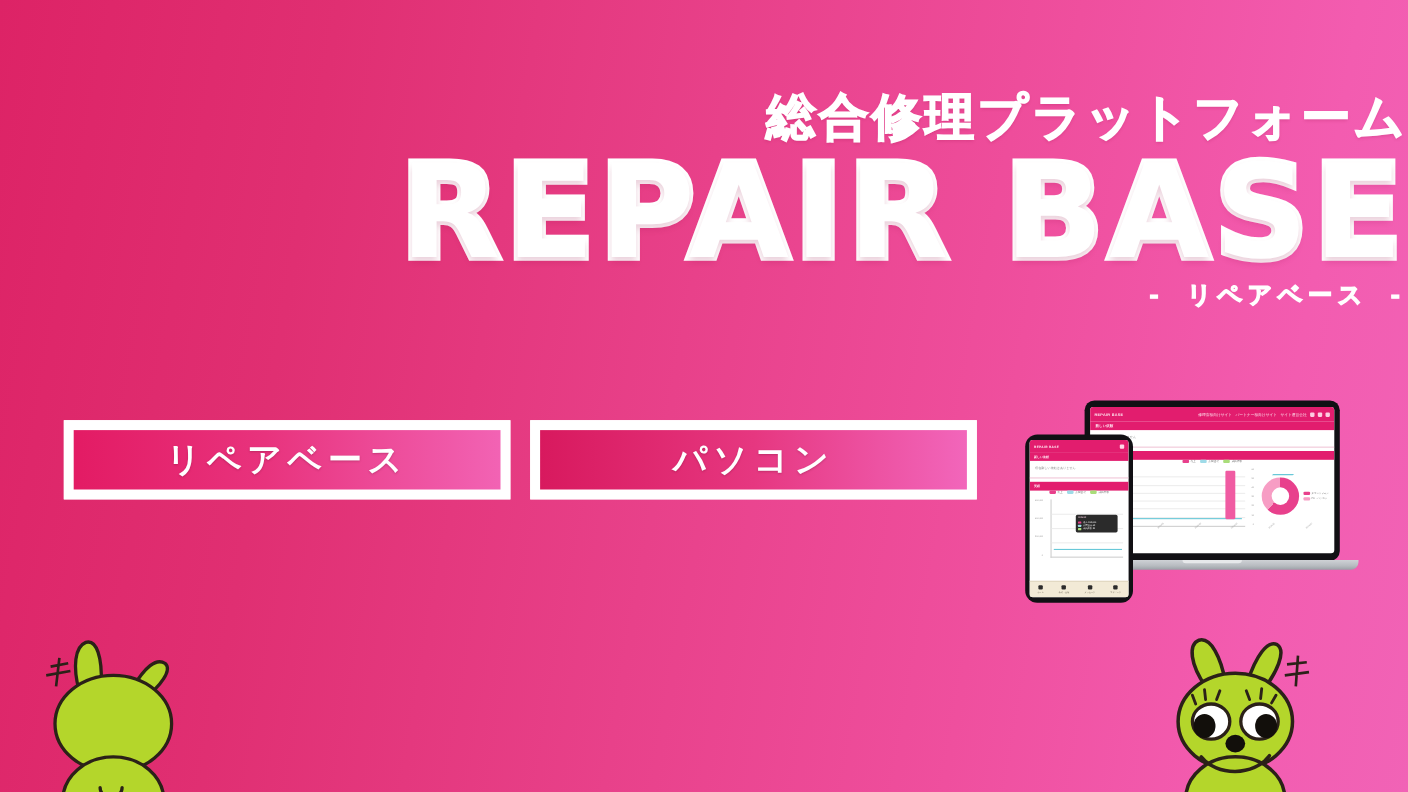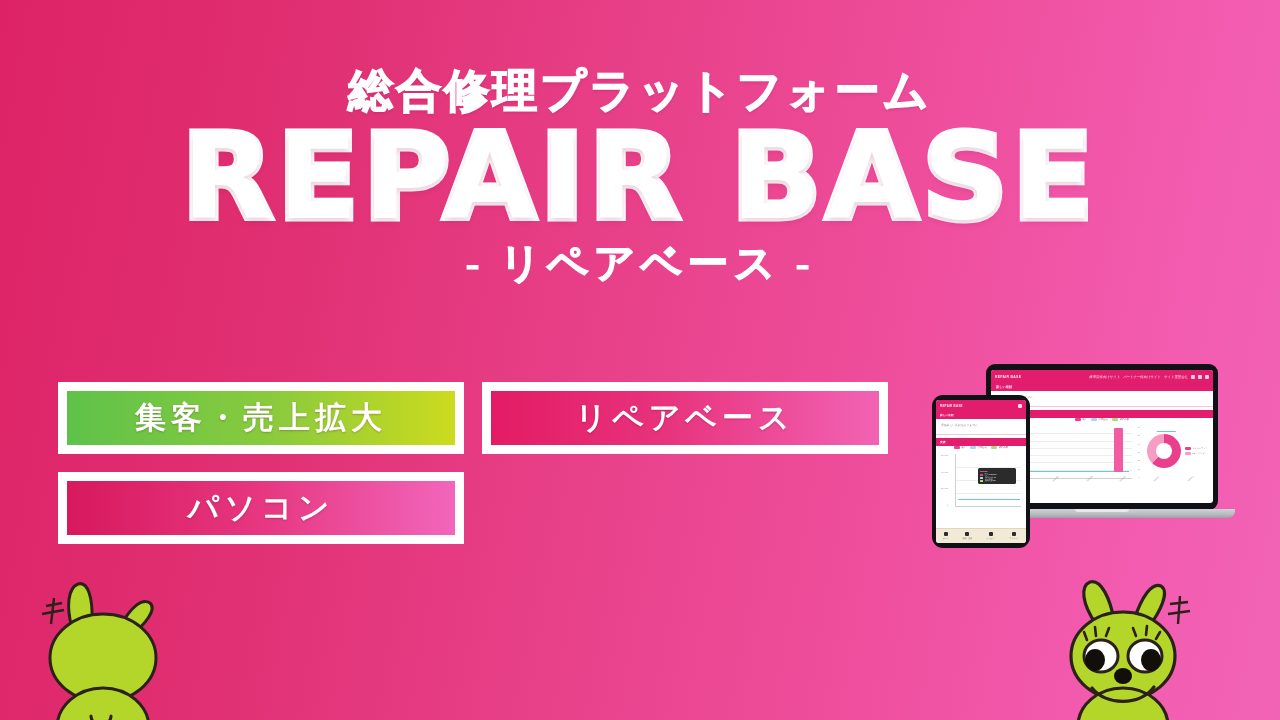--- a/index.html
+++ b/index.html
@@ -17,23 +17,23 @@
     width: 1280px;
     height: 720px;
     background: linear-gradient(100deg, #dd2366 0%, #e02f72 22%, #e8418a 48%, #ef4f9e 70%, #f35cb0 88%, #f163b6 100%);
     overflow: hidden;
   }
 
   
   .hero {
     position: absolute;
     left: 0;
-    top: 68px;
+    top: 84px;
     width: 1280px;
-    text-align: center;
+    text-align: right;
     z-index: 6;
   }
   .tagline {
     font-size: 45px;
     line-height: 1;
     font-weight: 900;
     color: #ffffff;
     letter-spacing: 3px;
     -webkit-text-stroke: 1.5px #ffffff;
     text-shadow: 0 2px 3px rgba(150, 10, 65, .22);
@@ -46,27 +46,27 @@
     font-weight: 900;
     color: #ffffff;
     letter-spacing: 5px;
     -webkit-text-stroke: 7px #ffffff;
     paint-order: stroke fill;
     text-shadow: 0 4px 6px rgba(150, 10, 65, .18);
     font-family: "DejaVu Sans", "Liberation Sans", sans-serif;
   }
   .subtitle {
     margin-top: 10px;
-    font-size: 41px;
+    font-size: 22px;
     line-height: 1;
     font-weight: 900;
     color: #ffffff;
     letter-spacing: 5px;
     -webkit-text-stroke: 1.2px #ffffff;
-    font-family: Liberation Serif, serif;
+    font-family: Liberation Mono, monospace;
   }
 
   
   .pills {
     position: absolute;
     left: 58px;
     top: 382px;
     width: 830px;
     display: grid;
     grid-template-columns: 406px 406px;
@@ -296,25 +296,20 @@
 
 <div id="stage">
 
   <div class="hero">
     <div class="tagline">総合修理プラットフォーム</div>
     <div class="brand">REPAIR BASE</div>
     <div class="subtitle">- リペアベース -</div>
   </div>
 
   <div class="pills">
-    <div class="pill">
-      <div class="pill-fill fill-green">
-        <span class="pill-label">集客・売上拡大</span>
-      </div>
-    </div>
     <div class="pill">
       <div class="pill-fill fill-pinkA">
         <span class="pill-label">リペアベース</span>
       </div>
     </div>
     <div class="pill">
       <div class="pill-fill fill-pinkC">
         <span class="pill-label">パソコン</span>
       </div>
     </div>

